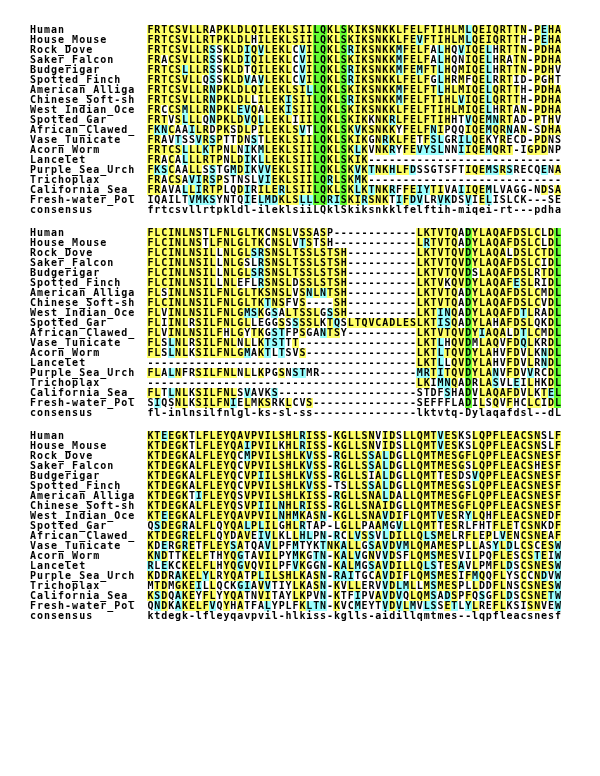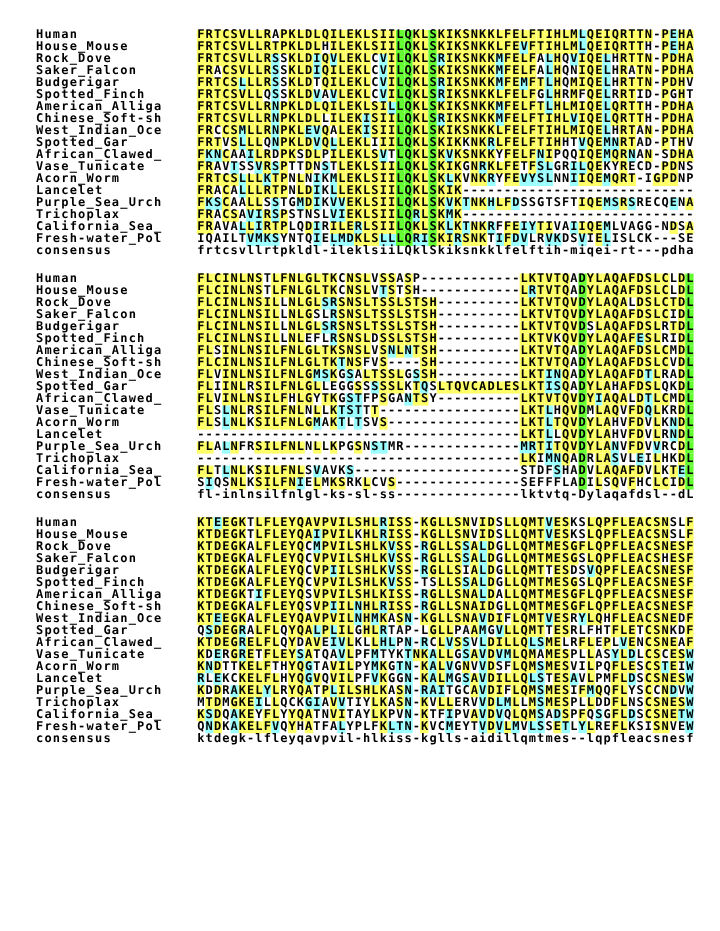--- a/index.html
+++ b/index.html
@@ -6,21 +6,21 @@
   body{width:600px;height:776px;overflow:hidden;}
   #alignment{
     padding:25px 0 0 30px;
     font-family:"DejaVu Sans Mono","Liberation Mono",monospace;
     font-weight:bold;
     font-size:10px;
     color:#000;
   }
   .block{margin-bottom:13px;}
   .row{height:10px;line-height:10px;white-space:nowrap;}
-  .nm{display:inline-block;width:134px;letter-spacing:1px;height:10px;vertical-align:top;}
+  .nm{display:inline-block;width:117px;letter-spacing:1px;height:10px;vertical-align:top;}
   .cl{display:inline-block;width:6.92px;height:10px;text-align:center;vertical-align:top;}
   .y{background:var(--y,#FFFF66);}
   .c{background:var(--c,#99FFFF);}
   .g{background:var(--g,#66FF33);}
 </style>
 </head>
 <body style="background: rgb(255, 255, 255);">
 
 <div id="alignment">
     <div class="block">

